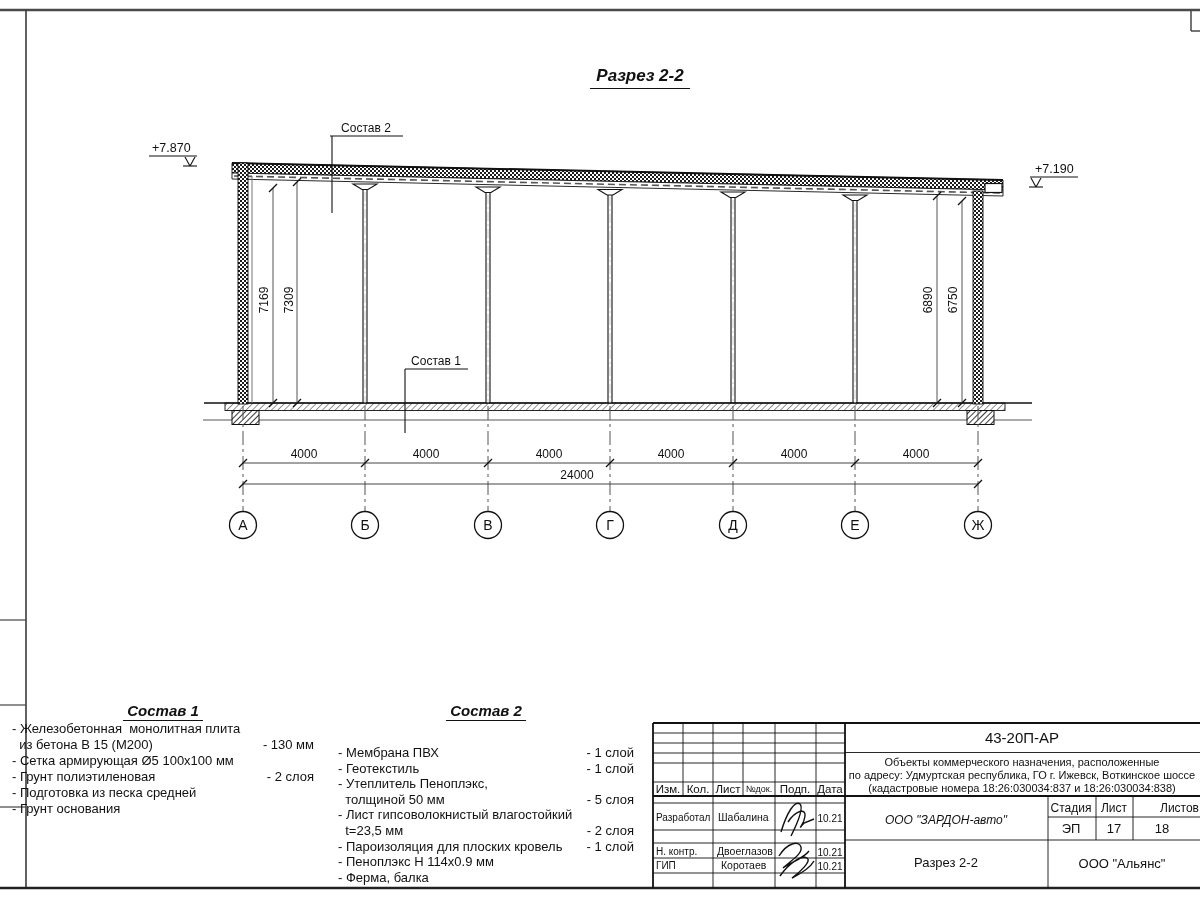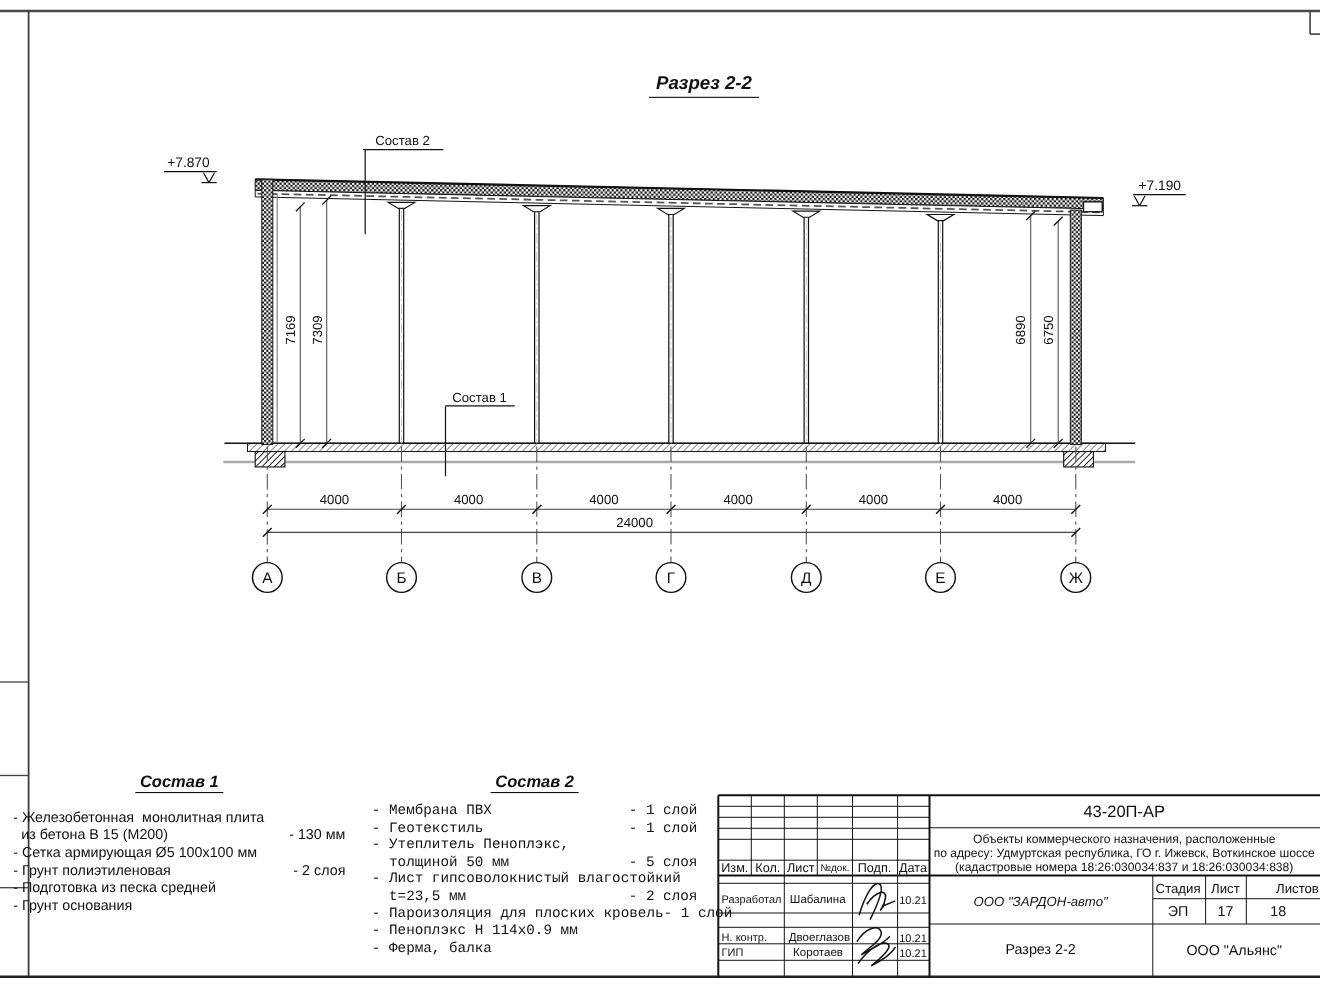--- a/index.html
+++ b/index.html
@@ -6,27 +6,27 @@
   body{width:1200px;height:900px;overflow:hidden;background:#fff;
        font-family:"Liberation Sans", sans-serif;color:#111;}
   .sheet{position:relative;width:1200px;height:900px;background:#fff;overflow:hidden;}
   svg{position:absolute;left:0;top:0;}
   .main-title{position:absolute;left:530px;top:66px;width:220px;text-align:center;
     font-size:17px;font-style:italic;font-weight:bold;}
   .main-title span{display:inline-block;border-bottom:1.6px solid #111;padding:0 6px 2px 6px;}
   .mblock{position:absolute;font-size:13px;line-height:16px;}
   .mblock .mtitle{text-align:center;font-size:15px;font-style:italic;font-weight:bold;}
   .mblock .mtitle span{display:inline-block;border-bottom:1.4px solid #111;padding:0 4px 1px 4px;}
-  .mrows{margin-top:14px;}
+  .mrows{}
   .mrow{display:flex;justify-content:space-between;}
   .mtext{white-space:pre;}
   .mval{white-space:nowrap;}
   #sostav1{left:12px;top:703px;width:302px;}
   #sostav2{left:338px;top:703px;width:296px;}
-  #sostav2 .mrows{margin-top:8px;line-height:15.6px;font-family:Liberation Mono, monospace;}
+  #sostav2 .mrows{margin-top:24px;line-height:15.6px;}
   text{font-family:"Liberation Sans", sans-serif;fill:#111;}
 </style>
 </head>
 <body>
 
 <div class="sheet">
 
 <svg width="1200" height="900" viewBox="0 0 1200 900">
   <defs>
     <pattern id="chk" width="4" height="4" patternUnits="userSpaceOnUse">

